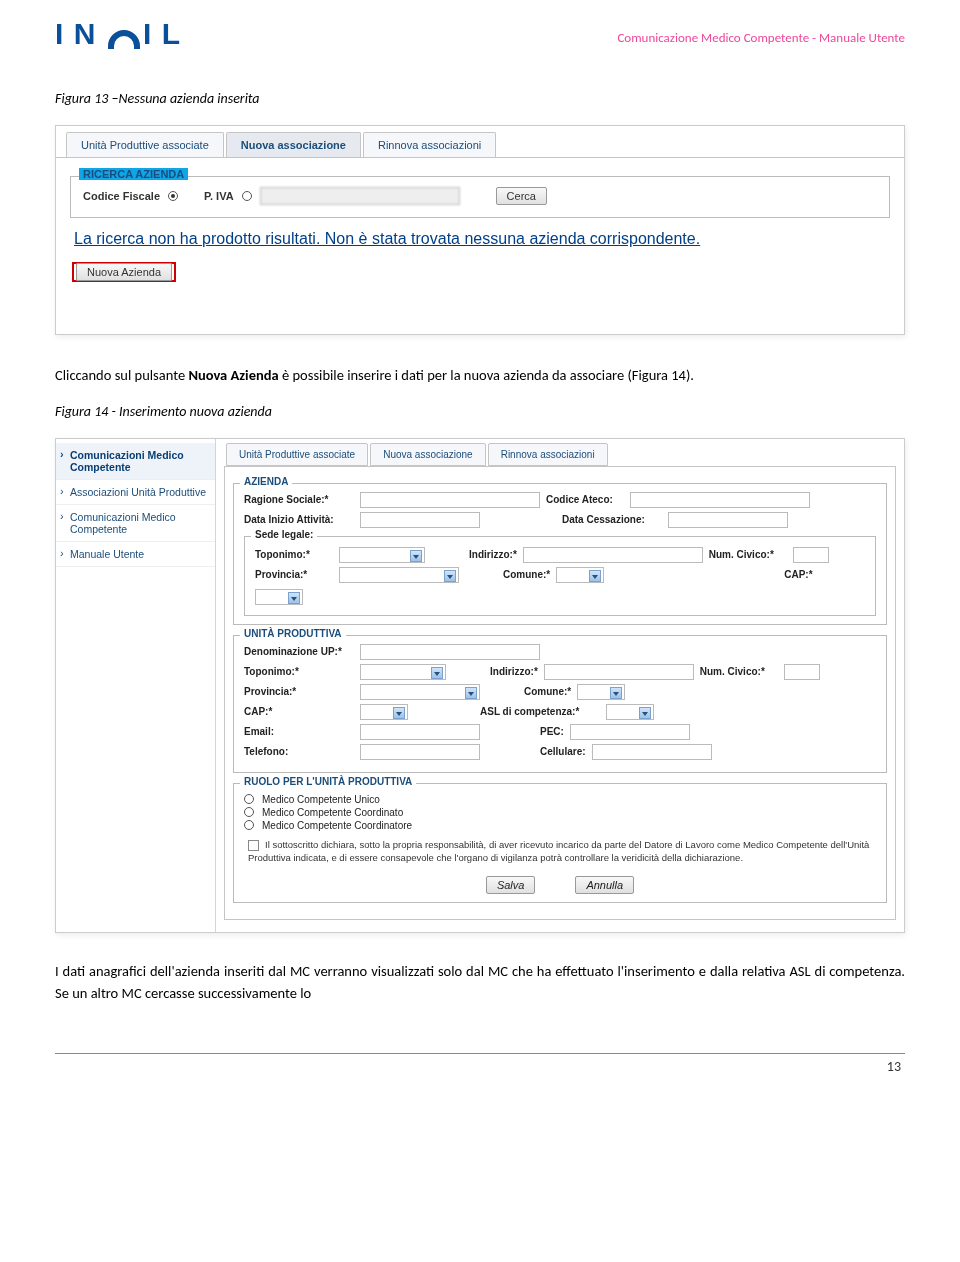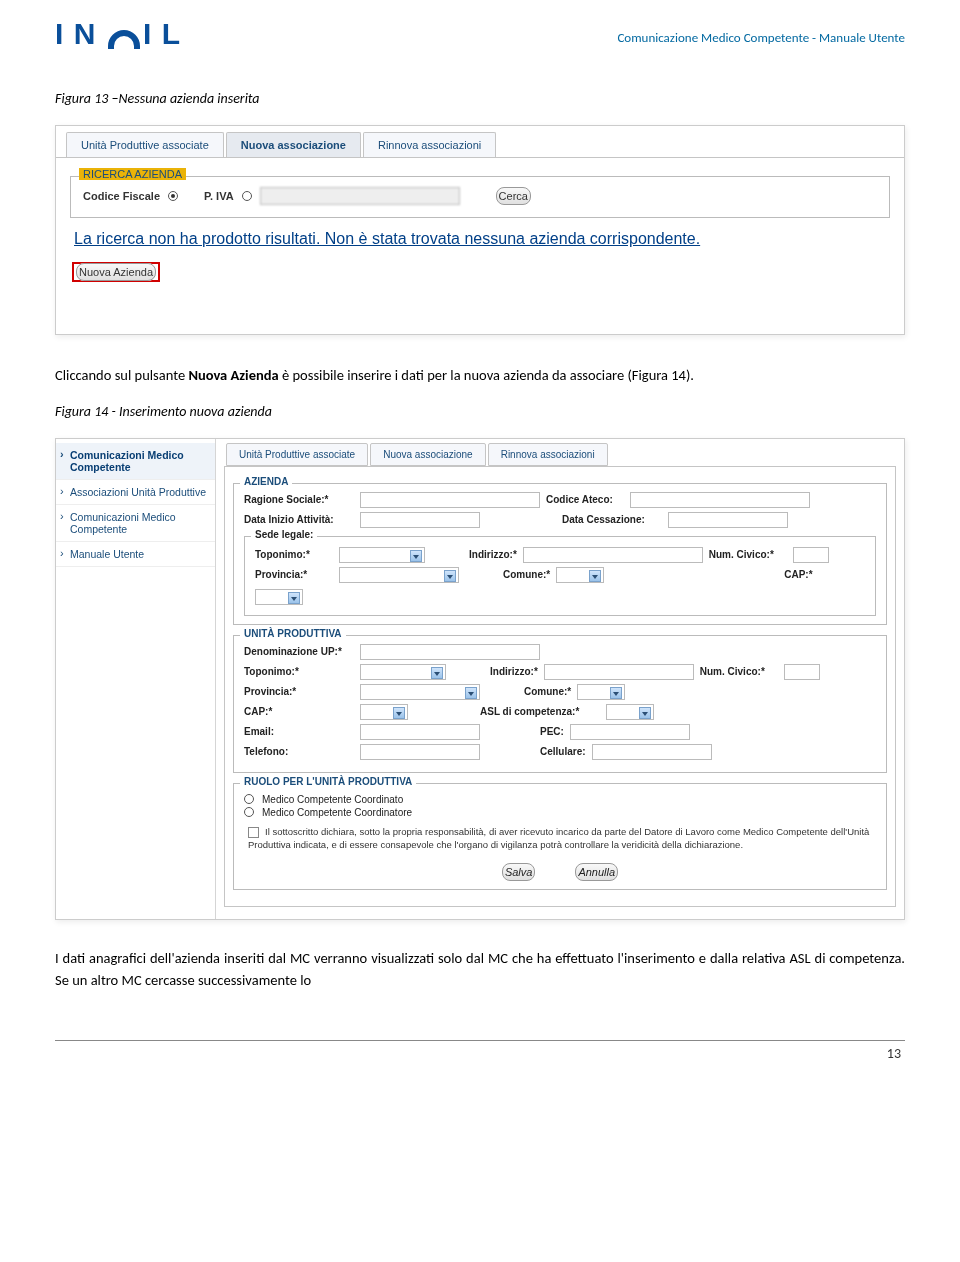--- a/index.html
+++ b/index.html
@@ -26,21 +26,21 @@
     color: #a16207;
     font-weight: 900;
     font-size: 32px;
     letter-spacing: 1px;
     font-family: Arial, sans-serif;
     margin-top: 12px;
   }
   .logo svg { display: inline-block; vertical-align: middle; }
   .header-title {
     font-size: 13px;
-    color: #0369a1;
+    color: #ec4899;
     margin-top: 22px;
   }
   .caption {
     font-style: italic;
     font-size: 14px;
     margin-bottom: 18px;
     margin-top: 10px;
   }
   .screenshot-box {
     border: 1px solid #ccc;
@@ -78,23 +78,23 @@
   .fieldset {
     border: 1px solid #bbb;
     margin: 8px 4px 12px 4px;
     padding: 10px 12px 12px 12px;
     position: relative;
   }
   .fieldset-legend {
     position: absolute;
     top: -9px;
     left: 8px;
-    background: #eab308;
+    background: #0ea5e9;
     color: #1b4d7a;
-    font-weight: normal;
+    font-weight: bold;
     padding: 0 4px;
     font-size: 11px;
   }
   .s1-row { display: flex; align-items: center; gap: 8px; flex-wrap: wrap; }
   .s1-row label { font-weight: bold; font-size: 11px; }
   .fake-radio {
     width: 10px; height: 10px; border-radius: 50%; border: 1px solid #555; display: inline-block;
     position: relative;
   }
   .fake-radio.checked::after {
@@ -108,23 +108,23 @@
     min-width: 140px;
     display: inline-block;
   }
   .fake-input.blur {
     background: linear-gradient(#eee,#eee);
     filter: blur(1px);
   }
   .btn-mini {
     border: 1px solid #999;
     background: linear-gradient(#f8f8f8,#e0e0e0);
-    padding: 2px 2px;
+    padding: 2px 10px;
     font-size: 11px;
-    border-radius: 8px;
+    border-radius: 2px;
   }
   .s1-msg { color: #003f87; font-size: 16px; margin: 10px 8px; text-decoration: underline; }
   .red-rect {
     border: 2px solid #d00000;
     display: inline-block;
     padding: 2px;
   }
   .s1-footerpad { height: 30px; }
 
   .body-para {
@@ -405,20 +405,24 @@
             <span style="width:10px"></span>
             <span class="lab xs">Cellulare:</span>
             <span class="in w130"></span>
           </div>
         </div>
 
         <div class="s2-fs">
           <div class="s2-fs-legend">RUOLO PER L'UNITÀ PRODUTTIVA</div>
           <div class="radio-row">
             <span class="fake-radio"></span>
+            <span>Medico Competente Unico</span>
+          </div>
+          <div class="radio-row">
+            <span class="fake-radio"></span>
             <span>Medico Competente Coordinato</span>
           </div>
           <div class="radio-row">
             <span class="fake-radio"></span>
             <span>Medico Competente Coordinatore</span>
           </div>
 
           <div class="decl">
             <span class="chk"></span><span>Il sottoscritto dichiara, sotto la propria responsabilità, di aver ricevuto incarico da parte del Datore di Lavoro come Medico Competente dell'Unità Produttiva indicata, e di essere consapevole che l'organo di vigilanza potrà controllare la veridicità della dichiarazione.</span>
           </div>

